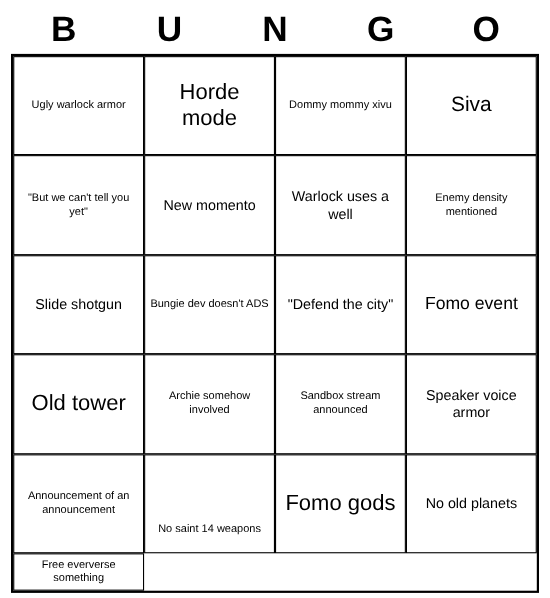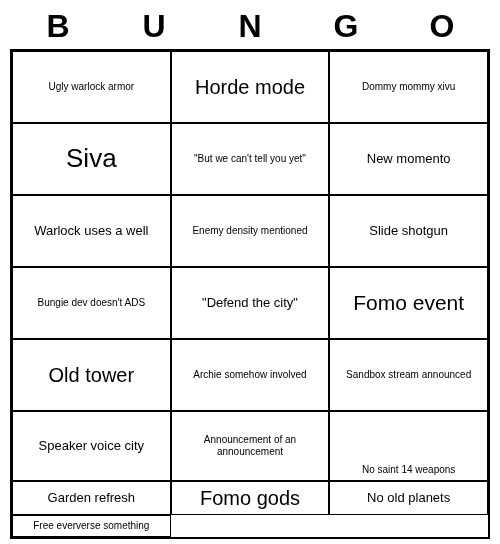--- a/index.html
+++ b/index.html
@@ -19,21 +19,21 @@
     }
     .bingo-header-cell {
       flex: 1;
       text-align: center;
       font-size: 32px;
       font-weight: bold;
       padding: 2px 0;
     }
     .bingo-grid {
       display: grid;
-      grid-template-columns: repeat(3, 1fr);
+      grid-template-columns: repeat(4, 1fr);
       grid-template-rows: repeat(5, 1fr);
       width: 480px;
       height: 490px;
       border: 2px solid #000;
     }
     .bingo-cell {
       border: 1px solid #000;
       display: flex;
       align-items: center;
       justify-content: center;
@@ -61,21 +61,21 @@
 <div class="bingo-cell">
       <span style="font-size: 10px;">Ugly warlock armor</span>
     </div>
     <div class="bingo-cell">
       <span style="font-size: 20px;">Horde mode</span>
     </div>
     <div class="bingo-cell">
       <span style="font-size: 10px; text-align: center;">Dommy mommy xivu</span>
     </div>
     <div class="bingo-cell">
-      <span style="font-size: 26px;">Siva</span>
+      <span style="font-size: 19px;">Siva</span>
     </div>
     <div class="bingo-cell">
       <span style="font-size: 10px;">"But we can't tell you yet"</span>
     </div>
     <div class="bingo-cell">
       <span style="font-size: 13px;">New momento</span>
     </div>
     <div class="bingo-cell">
       <span style="font-size: 13px;">Warlock uses a well</span>
     </div>
@@ -85,42 +85,39 @@
     <div class="bingo-cell">
       <span style="font-size: 13px;">Slide shotgun</span>
     </div>
     <div class="bingo-cell">
       <span style="font-size: 10px;">Bungie dev doesn't ADS</span>
     </div>
     <div class="bingo-cell">
       <span style="font-size: 13px;">"Defend the city"</span>
     </div>
     <div class="bingo-cell">
-      <span style="font-size: 21px;">Fomo event</span>
+      <span style="font-size: 16px;">Fomo event</span>
     </div>
     <div class="bingo-cell">
       <span style="font-size: 20px;">Old tower</span>
     </div>
     <div class="bingo-cell">
       <span style="font-size: 10px;">Archie somehow involved</span>
     </div>
     <div class="bingo-cell">
       <span style="font-size: 10px;">Sandbox stream announced</span>
     </div>
     <div class="bingo-cell">
-      <span style="font-size: 13px;">Speaker voice city</span>
+      <span style="font-size: 13px;">Speaker voice armor</span>
     </div>
     <div class="bingo-cell">
       <span style="font-size: 10px;">Announcement of an announcement</span>
     </div>
     <div class="bingo-cell">
       <span style="font-size: 10px; margin-top: 48px;">No saint 14 weapons</span>
-    </div>
-    <div class="bingo-cell">
-      <span style="font-size: 13px;">Garden refresh</span>
     </div>
     <div class="bingo-cell">
       <span style="font-size: 20px;">Fomo gods</span>
     </div>
     <div class="bingo-cell">
       <span style="font-size: 13px;">No old planets</span>
     </div>
     <div class="bingo-cell">
       <span style="font-size: 10px;">Free eververse something</span>
     </div>

